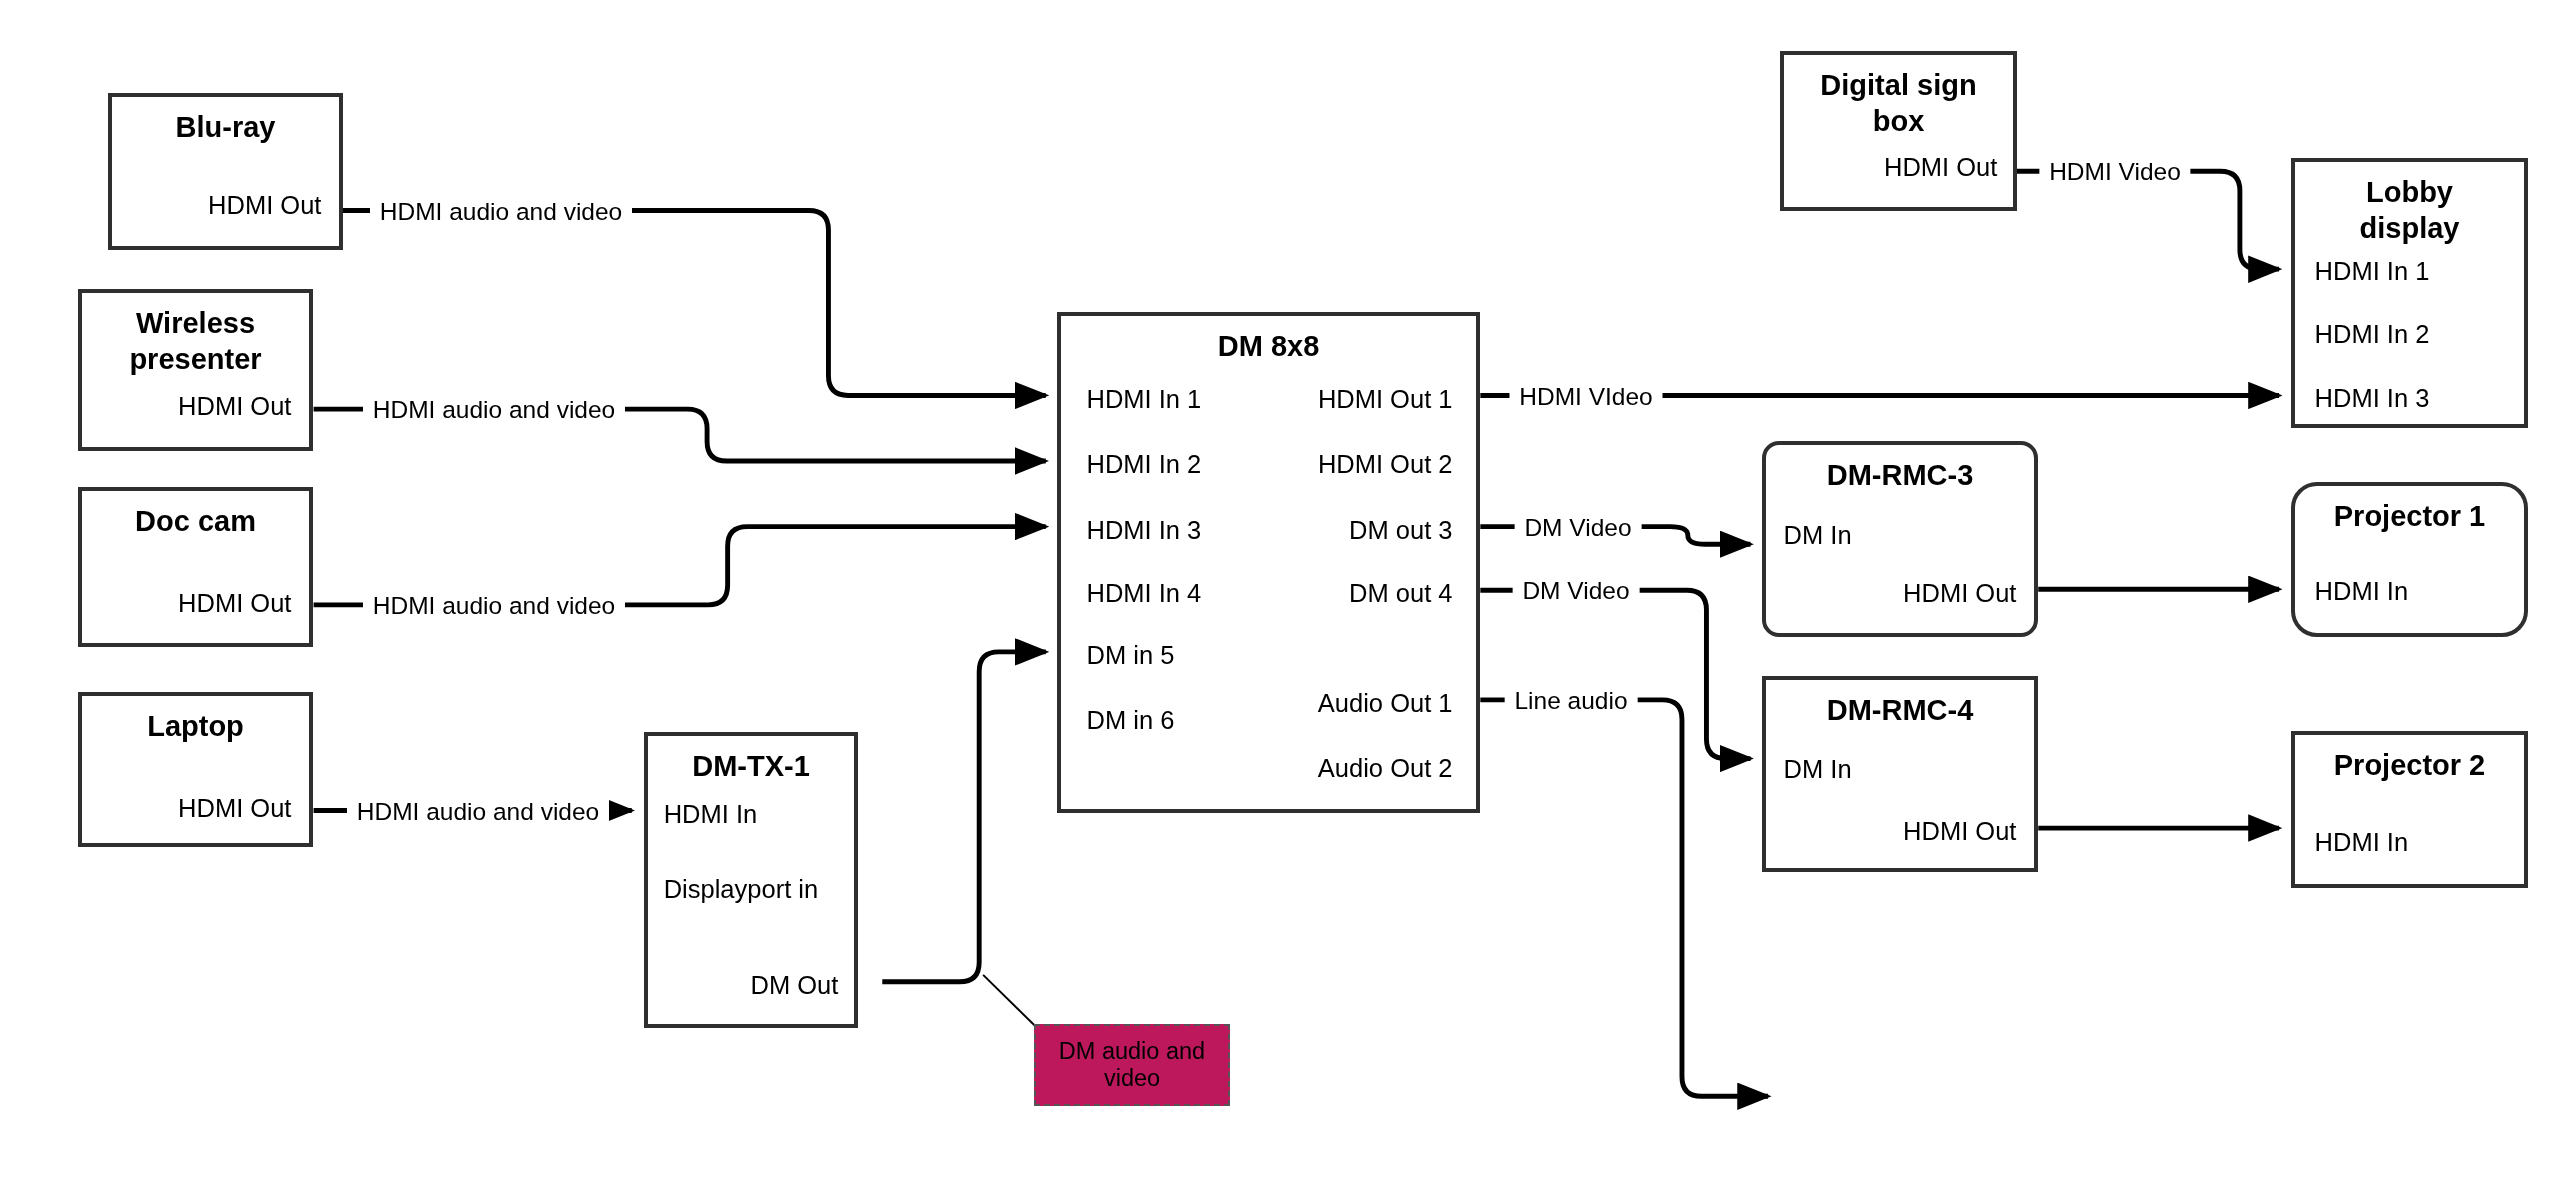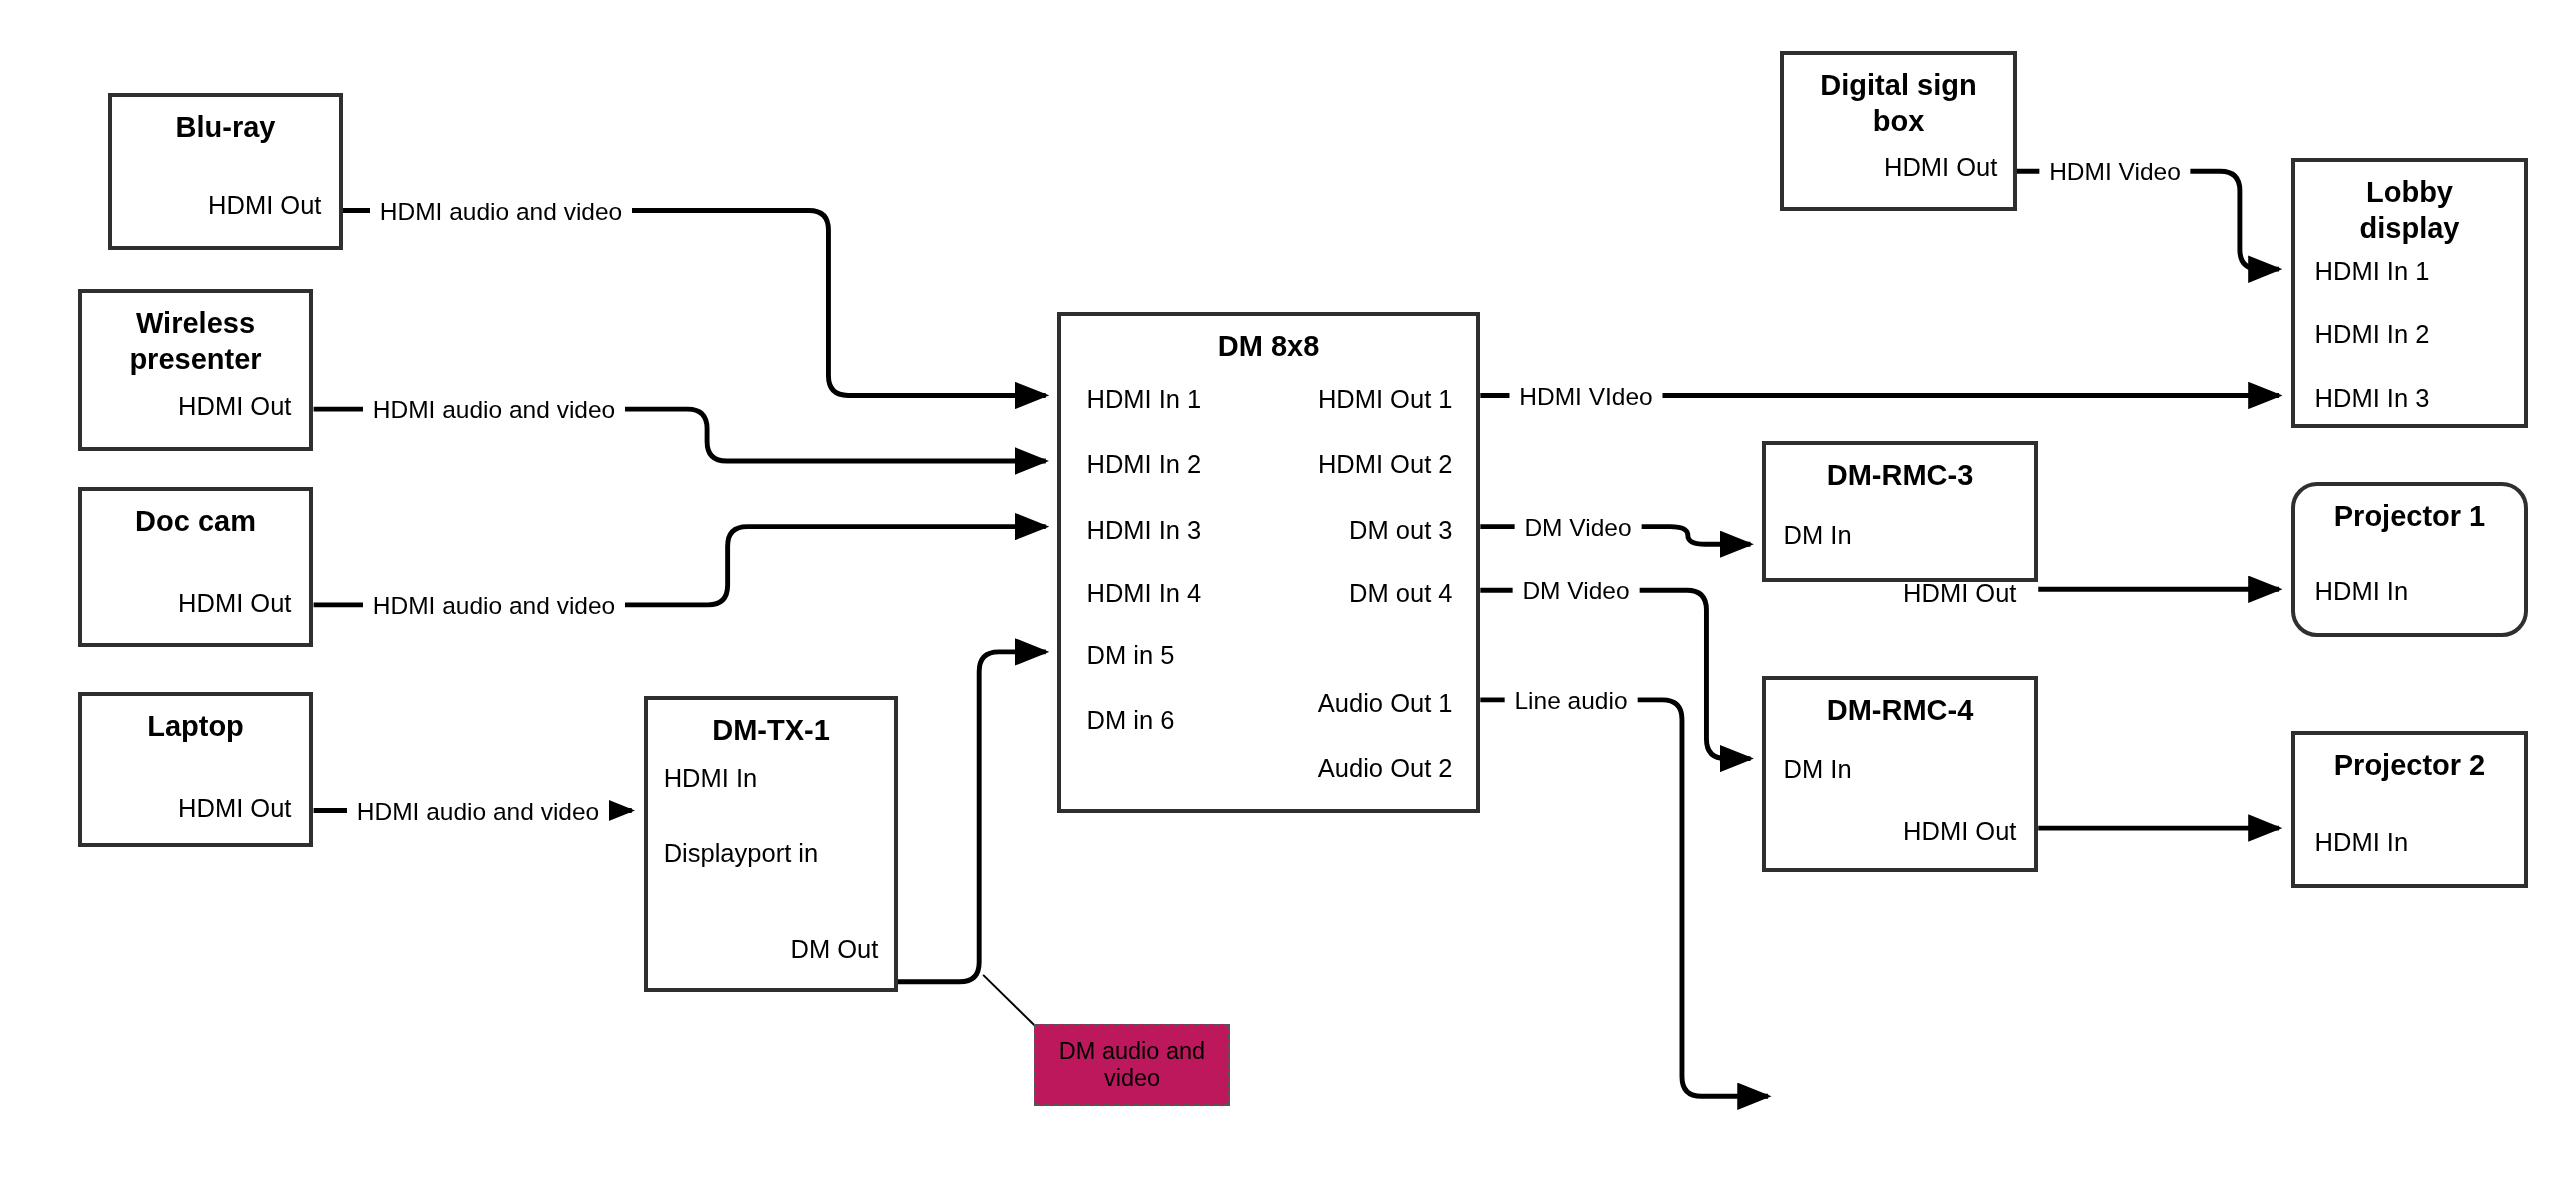--- a/index.html
+++ b/index.html
@@ -116,21 +116,21 @@
   <div class="node" style="left:78px; top:487px; width:235px; height:160px;">
     <div class="node-title">Doc cam</div>
     <div class="port" style="right:17.6px; top:98px;">HDMI Out</div>
   </div>
 
   <div class="node" style="left:78px; top:692px; width:235px; height:155px;">
     <div class="node-title">Laptop</div>
     <div class="port" style="right:17.6px; top:98px;">HDMI Out</div>
   </div>
 
-  <div class="node" style="left:644px; top:696px; width:254px; height:296px;">
+  <div class="node" style="left:644px; top:732px; width:214px; height:296px;">
     <div class="node-title">DM-TX-1</div>
     <div class="port" style="left:15.7px; top:64px;">HDMI In</div>
     <div class="port" style="left:15.7px; top:139px;">Displayport in</div>
     <div class="port" style="right:15.7px; top:235px;">DM Out</div>
   </div>
 
   <div class="node" style="left:1057px; top:312px; width:423px; height:501px;">
     <div class="node-title">DM 8x8</div>
     <div class="port" style="left:25.5px; top:69px;">HDMI In 1</div>
     <div class="port" style="left:25.5px; top:134px;">HDMI In 2</div>
@@ -151,21 +151,21 @@
     <div class="port" style="right:15.7px; top:98px;">HDMI Out</div>
   </div>
 
   <div class="node" style="left:2291px; top:158px; width:237px; height:270px;">
     <div class="node-title">Lobby display</div>
     <div class="port" style="left:19.6px; top:95px;">HDMI In 1</div>
     <div class="port" style="left:19.6px; top:158px;">HDMI In 2</div>
     <div class="port" style="left:19.6px; top:222px;">HDMI In 3</div>
   </div>
 
-  <div class="node" style="left:1762px; top:441px; width:276px; height:141px;">
+  <div class="node" style="left:1762px; top:441px; width:276px; height:196px;border-radius:17px;">
     <div class="node-title">DM-RMC-3</div>
     <div class="port" style="left:17.6px; top:76px;">DM In</div>
     <div class="port" style="right:17.6px; top:134px;">HDMI Out</div>
   </div>
 
   <div class="node" style="left:1762px; top:676px; width:276px; height:196px;">
     <div class="node-title">DM-RMC-4</div>
     <div class="port" style="left:17.6px; top:75px;">DM In</div>
     <div class="port" style="right:17.6px; top:137px;">HDMI Out</div>
   </div>

